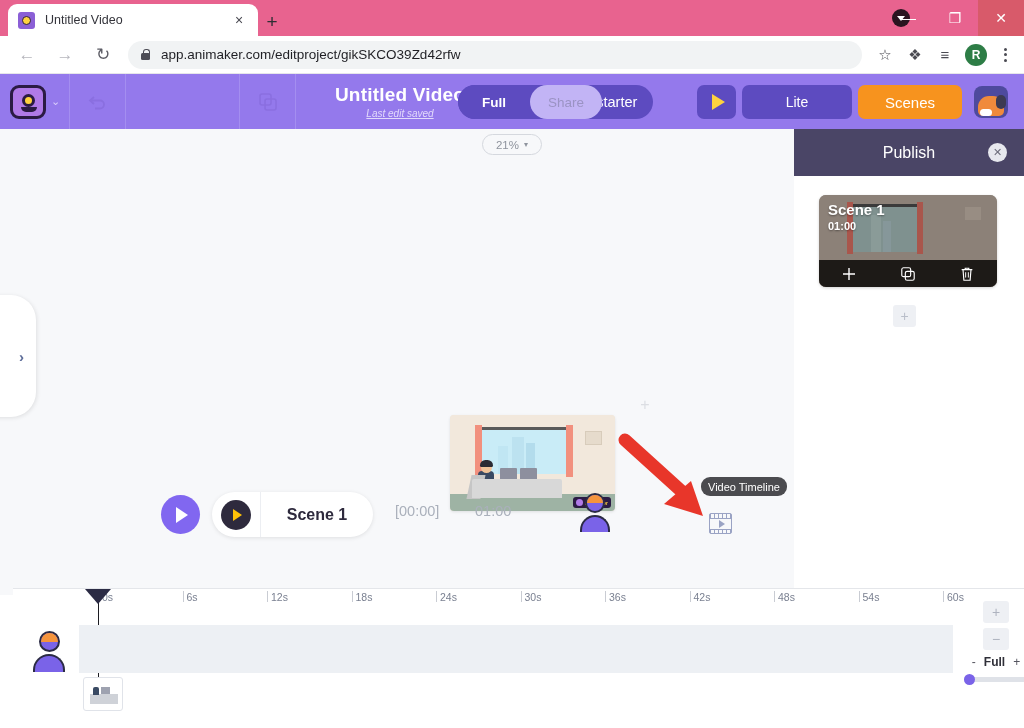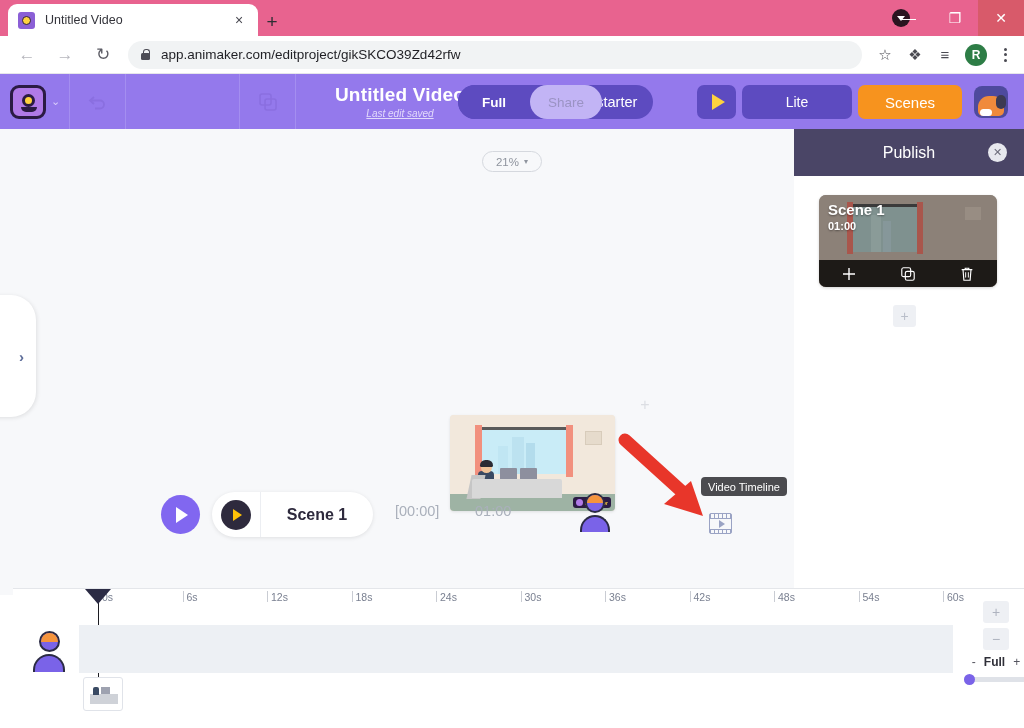--- a/index.html
+++ b/index.html
@@ -202,21 +202,21 @@
     background:#f7f8fa;
   }
   .left-handle{
     position:absolute; left:-14px; top:166px; width:50px; height:122px;
     background:#ffffff; border-radius:0 25px 25px 0;
     box-shadow:1px 1px 4px rgba(0,0,0,.10);
     display:flex; align-items:center; justify-content:flex-end; padding-right:12px;
   }
   .left-handle span{ color:#5d6d99; font-size:15px; font-weight:bold; }
   .zoom-pill{
-    position:absolute; left:482px; top:22px; width:60px; height:21px;
+    position:absolute; left:482px; top:5px; width:60px; height:21px;
     border:1px solid #d5d8de; border-radius:11px; background:#f7f8fa;
     display:flex; align-items:center; justify-content:center; gap:5px;
   }
   .zoom-pill .val{ font-size:11.5px; color:#8f949e; }
   .zoom-pill .car{ font-size:8px; color:#8f949e; }
   .canvas-plus{
     position:absolute; left:637px; top:268px; width:16px; height:16px;
     color:#dcdee3; font-size:16px; line-height:16px; text-align:center;
   }
   .stage{
@@ -333,21 +333,21 @@
     border-top:1px solid #9aa3c4;
     background:repeating-linear-gradient(to right,#9aa3c4 0 1px,transparent 1px 4px);
   }
   .vt-play{
     width:0; height:0; border-top:4px solid transparent;
     border-bottom:4px solid transparent; border-left:6px solid #9aa3c4;
     margin-left:2px;
   }
   .tooltip{
     position:absolute; left:701px; top:477px; height:19px;
-    background:#4b4b4f; border-radius:4px; color:#ffffff; font-size:11px;
+    background:#4b4b4f; border-radius:9px; color:#ffffff; font-size:11px;
     display:flex; align-items:center; padding:0 7px; white-space:nowrap;
   }
   .red-arrow{ position:absolute; left:615px; top:432px; width:120px; height:100px; }
 
   
   .scenes-panel{
     position:absolute; top:129px; left:794px; width:230px; height:466px;
     background:#ffffff;
   }
   .scenes-head{

